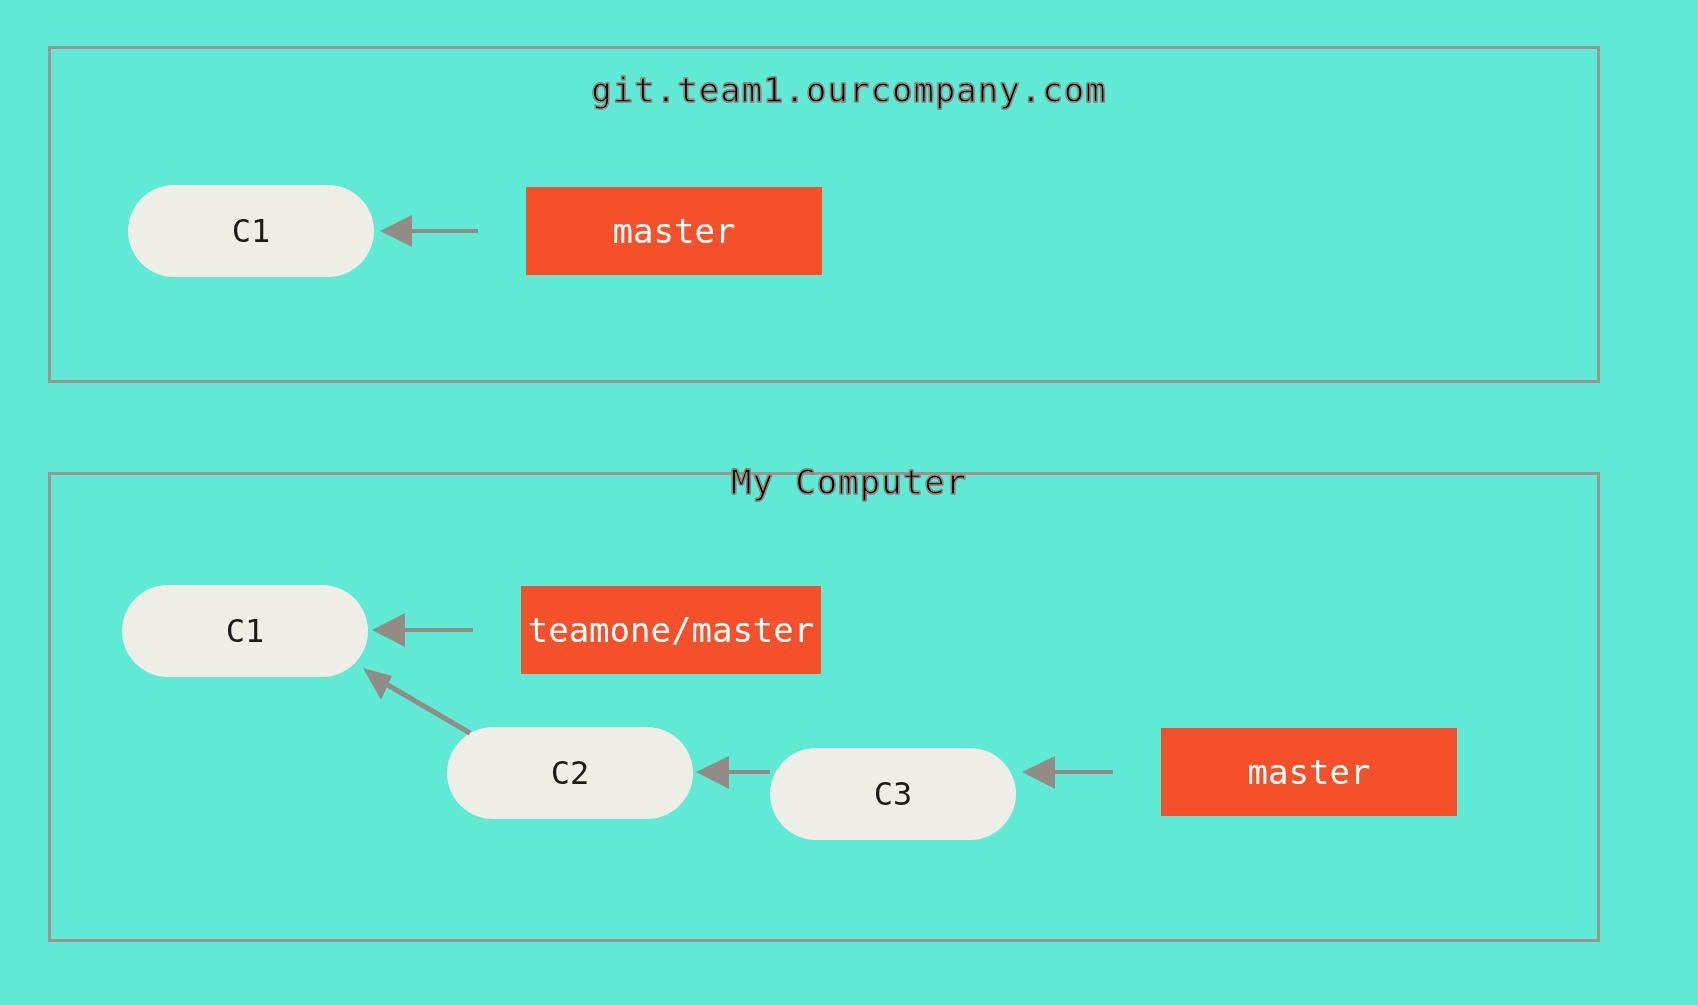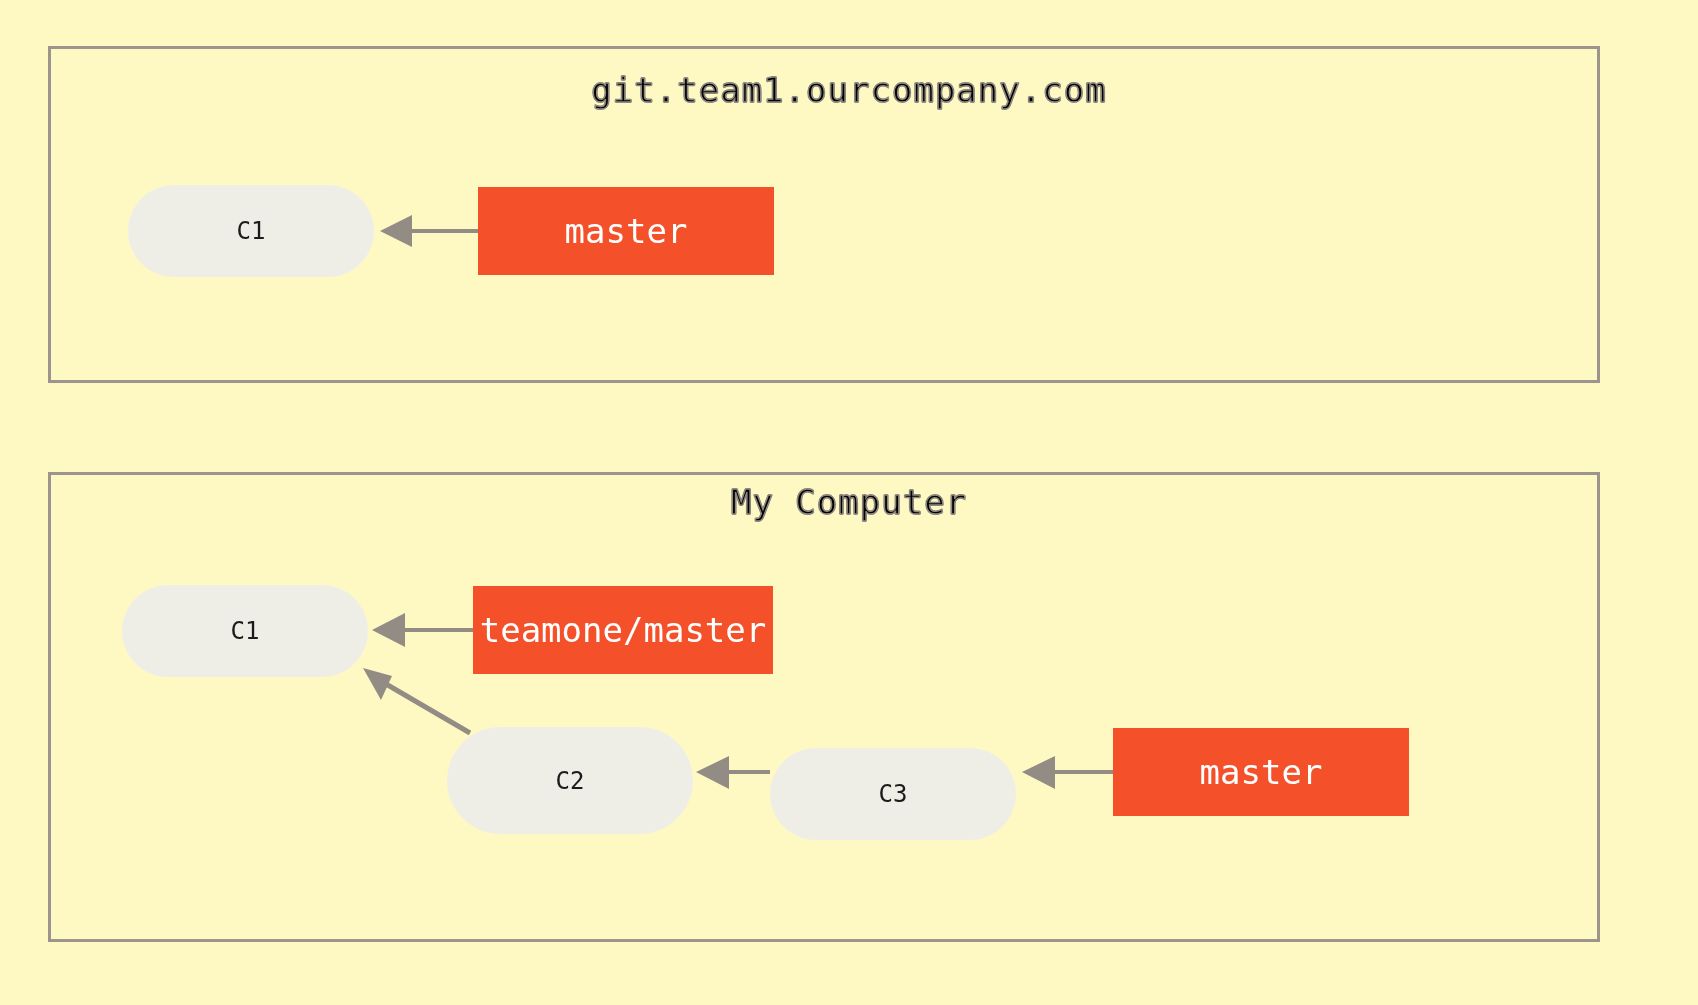--- a/index.html
+++ b/index.html
@@ -4,21 +4,21 @@
 <style>
   html, body {
     margin: 0;
     padding: 0;
     background: #000000;
   }
   #stage {
     position: relative;
     width: 1698px;
     height: 1005px;
-    background: #fef9c3;
+    background: #5eead4;
     overflow: hidden;
     font-family: "DejaVu Sans Mono", "Liberation Mono", monospace;
   }
 
   
   .panel {
     position: absolute;
     border: 3px solid #9d958d;
     box-sizing: border-box;
     background: transparent;
@@ -47,49 +47,50 @@
     letter-spacing: 1px;
     color: #000000;
     -webkit-text-stroke: 1.3px #8e8880;
     text-shadow:
       -1px 0 #8e8880,  1px 0 #8e8880,
        0 -1px #8e8880,  0 1px #8e8880;
     white-space: pre;
     user-select: none;
   }
   #title-server { top: 70px; }
-  #title-local  { top: 462px; margin-top: 20px; }
+  #title-local  { top: 462px; }
 
   
   .commit {
     position: absolute;
     background: #efeee6;
     border-radius: 999px;
     color: #1b1b1b;
     font-family: "DejaVu Sans Mono", "Liberation Mono", monospace;
-    font-size: 24px;
+    font-size: 32px;
     display: flex;
     align-items: center;
     justify-content: center;
     box-sizing: border-box;
     user-select: none;
   }
 
   
   .branch {
     position: absolute;
     background: #f4502a;
     color: #ffffff;
     font-family: "DejaVu Sans Mono", "Liberation Mono", monospace;
     font-size: 34px;
     display: flex;
     align-items: center;
     justify-content: center;
     box-sizing: border-box;
     user-select: none;
+    margin-left: 48px;
   }
 
   
   #arrows {
     position: absolute;
     left: 0;
     top: 0;
     width: 1698px;
     height: 1005px;
     pointer-events: none;
@@ -115,21 +116,21 @@
   <div class="panel-title" id="title-local">My Computer</div>
 
   <div class="commit" id="loc-c1" style="left:122px; top:585px; width:246px; height:92px;">
     <span>C1</span>
   </div>
 
   <div class="branch" id="loc-teamone" style="left:473px; top:586px; width:300px; height:88px;">
     <span>teamone/master</span>
   </div>
 
-  <div class="commit" id="loc-c2" style="left:447px; top:727px; width:246px; height:107px;">
+  <div class="commit" id="loc-c2" style="left:447px; top:727px; width:246px; height:92px;">
     <span>C2</span>
   </div>
 
   <div class="commit" id="loc-c3" style="left:770px; top:748px; width:246px; height:92px;">
     <span>C3</span>
   </div>
 
   <div class="branch" id="loc-master" style="left:1113px; top:728px; width:296px; height:88px;">
     <span>master</span>
   </div>

